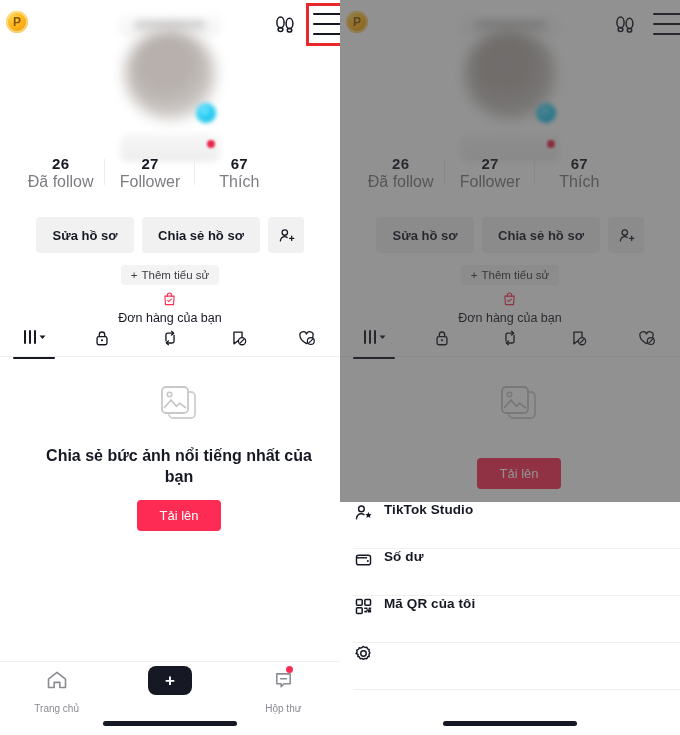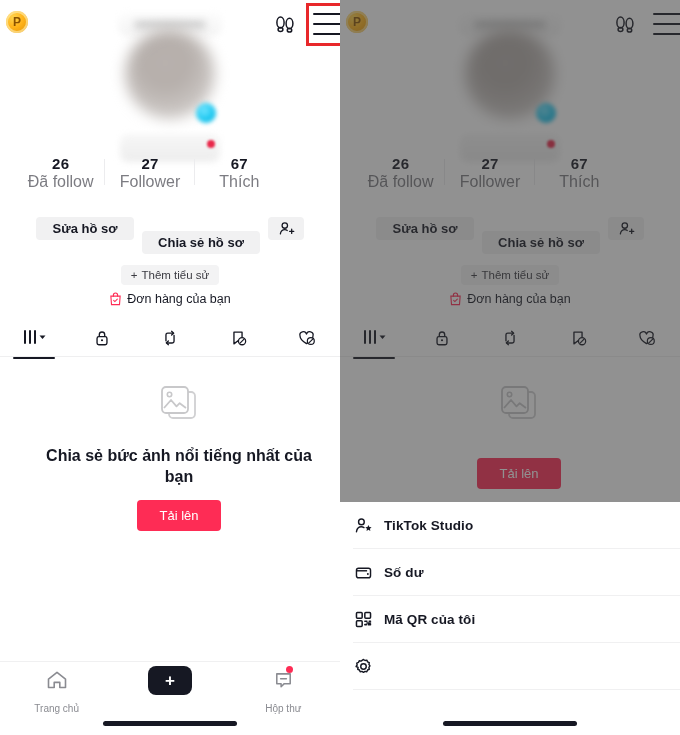--- a/index.html
+++ b/index.html
@@ -59,33 +59,33 @@
   .stats{position:absolute;top:155px;left:0;width:268px;display:flex;margin-left:16px;}
   .stat{flex:1;text-align:center;position:relative;}
   .stat .num{font-size:15px;font-weight:bold;color:#161823;line-height:18px;letter-spacing:.2px;}
   .stat .lbl{font-size:16px;color:#7c7c82;line-height:16px;margin-top:1px;}
   .stat::after{content:"";position:absolute;right:0;top:4px;width:1px;height:26px;background:#ececee;}
   .stat:last-child::after{display:none;}
 
   
   .actions{position:absolute;top:217px;left:0;width:340px;display:flex;justify-content:center;gap:8px;}
   .btn-grey{
-    background:#f1f1f2;border-radius:4px;height:23px;display:flex;align-items:center;
+    background:#f1f1f2;border-radius:4px;height:36px;display:flex;align-items:center;
     justify-content:center;font-size:13px;font-weight:bold;color:#161823;
   }
   .btn-edit{width:98px;}
-  .btn-share{width:118px;margin-top:14px;}
+  .btn-share{width:118px;}
   .btn-addfriend{width:36px;}
   .addbio-wrap{position:absolute;top:265px;left:0;width:340px;text-align:center;}
   .addbio{
     display:inline-flex;align-items:center;gap:4px;background:#f3f3f4;border-radius:4px;
     padding:4px 10px;font-size:11.5px;color:#3b3b42;
   }
   .orders-wrap{position:absolute;top:292px;left:0;width:340px;text-align:center;}
-  .orders{display:inline-flex;align-items:center;gap:5px;font-size:12.5px;color:#161823;}
+  .orders{display:inline-flex;align-items:center;gap:5px;font-size:12.5px;color:#161823;flex-direction:column;}
   .bag-ic{width:13px;height:14px;}
 
   
   .tabs{position:absolute;top:320px;left:0;width:340px;height:36px;display:flex;}
   .tab{flex:1;display:flex;align-items:center;justify-content:center;position:relative;height:36px;}
   .tab .ul{position:absolute;bottom:-3px;left:50%;transform:translateX(-50%);width:42px;height:2px;background:#161823;border-radius:2px;}
   .tabs-sep{position:absolute;top:356px;left:0;width:340px;height:1px;background:#efeff0;}
 
   
   .empty{position:absolute;top:383px;left:0;width:358px;text-align:center;}
@@ -109,21 +109,21 @@
     display:flex;align-items:center;justify-content:center;
   }
   .create-btn::before{content:"";position:absolute;left:-4px;top:0;width:14px;height:29px;border-radius:8px 0 0 8px;background:#25f4ee;z-index:-1;}
   .create-btn::after{content:"";position:absolute;right:-4px;top:0;width:14px;height:29px;border-radius:0 8px 8px 0;background:#fe2c55;z-index:-1;}
   .create-plus{color:#fff;font-size:17px;line-height:17px;font-weight:bold;}
   .home-bar{position:absolute;bottom:9px;left:50%;transform:translateX(-50%);width:134px;height:5px;border-radius:3px;background:#161823;}
 
   
   .dim{position:absolute;left:0;top:0;width:340px;height:502px;background:rgba(55,55,55,.55);}
   .sheet{position:absolute;left:0;top:502px;width:340px;height:233px;background:#fff;}
-  .sheet-item{position:relative;height:47px;display:flex;align-items:center;padding-left:13px;gap:11px;}
+  .sheet-item{position:relative;height:47px;display:flex;padding-left:13px;gap:11px;}
   .sheet-item .s-lbl{font-size:13.5px;font-weight:bold;color:#161823;letter-spacing:.1px;}
   .sheet-div{position:absolute;left:13px;right:0;bottom:0;height:1px;background:#f0f0f1;}
   .sheet-ic{width:20px;height:20px;display:flex;align-items:center;justify-content:center;}
   .right-home-bar{position:absolute;bottom:9px;left:50%;transform:translateX(-50%);width:134px;height:5px;border-radius:3px;background:#161823;}
   svg{display:block;}
 </style>
 </head>
 <body>
 
 <div class="screens">

